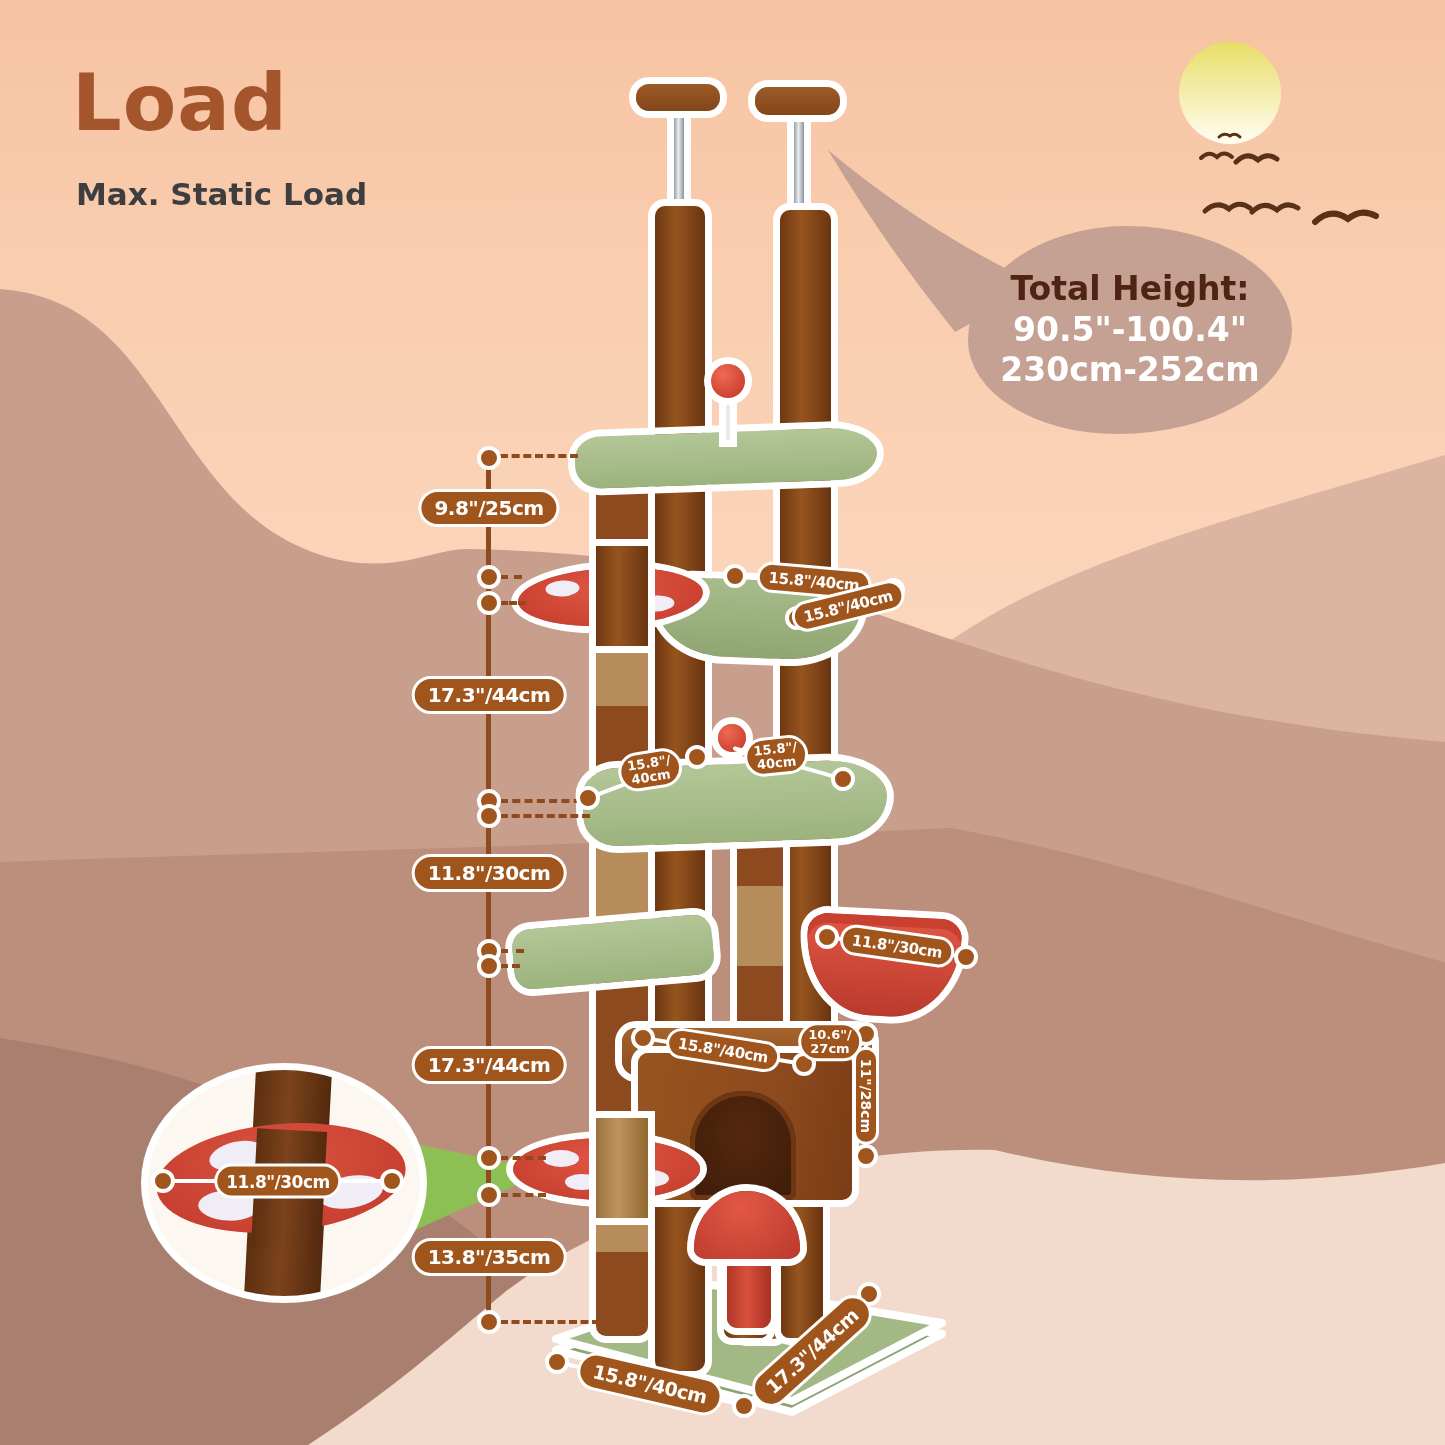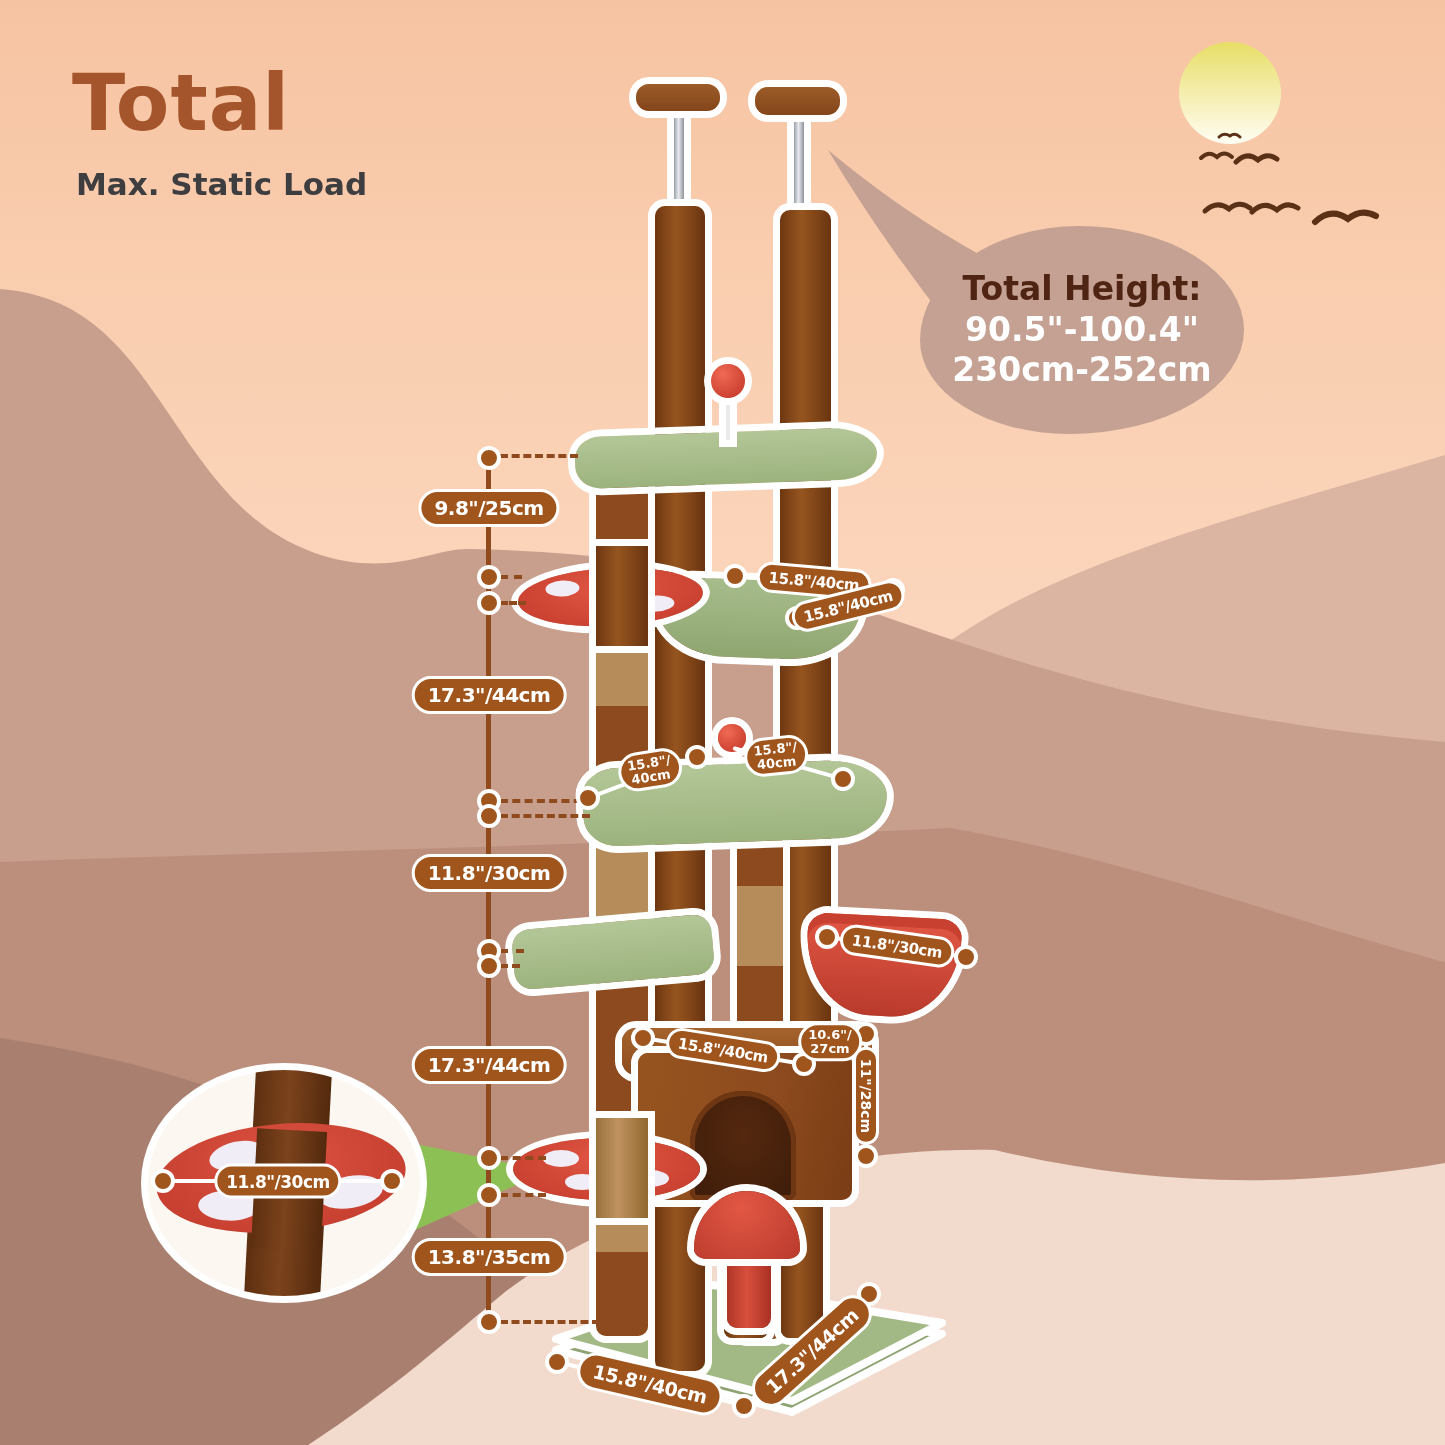--- a/index.html
+++ b/index.html
@@ -57,26 +57,26 @@
     <path fill="#c89e8d" d="M0,289 C75,295 115,335 158,398 C205,467 240,525 312,552 C390,580 430,548 470,549 C620,552 760,575 880,615 C1010,660 1180,720 1445,742 L1445,1445 L0,1445 Z"></path>
     <path fill="#bc8f7c" d="M0,862 C280,852 620,845 950,828 C1120,858 1285,918 1447,963 L1445,1445 L0,1445 Z"></path>
     <path fill="#a98070" d="M0,1038 C160,1062 300,1108 415,1190 C480,1238 520,1268 545,1300 C480,1350 390,1400 310,1447 L0,1447 Z"></path>
     <path fill="#f2dacc" d="M995,1150 C1140,1185 1290,1190 1445,1163 L1445,1447 L305,1447 C390,1392 450,1338 505,1292 C580,1235 700,1185 830,1163 C885,1153 940,1149 995,1150 Z"></path>
     <path fill="#c5a193" d="M828,150 Q930,235 1040,285 L955,332 Q885,245 828,150 Z"></path>
     <path fill="#8cc054" d="M406,1142 L548,1171 L406,1234 Z"></path>
     <path fill="#8ea372" stroke="#ffffff" stroke-width="8" stroke-linejoin="round" d="M556,1350 L713,1296 L942,1334 L792,1412 Z"></path>
     <path fill="#a2b985" stroke="#ffffff" stroke-width="8" stroke-linejoin="round" d="M556,1339 L713,1285 L942,1323 L792,1401 Z"></path>
   </svg>
 
-  <div class="abs title" style="left:72px;top:58px;z-index:10">Total</div>
-  <div class="abs subtitle" style="left:76px;top:162px;z-index:10">
+  <div class="abs title" style="left:72px;top:58px;z-index:10">Load</div>
+  <div class="abs subtitle" style="left:76px;top:172px;z-index:10">
     <div>Max. Static Load</div>
   </div>
 
-  <div class="abs bubble" style="left:920px;top:226px;width:324px;height:208px;">
+  <div class="abs bubble" style="left:968px;top:226px;width:324px;height:208px;">
     <div class="bh">Total Height:</div>
     <div class="bl">90.5"-100.4"</div>
     <div class="bl">230cm-252cm</div>
   </div>
 
   <div class="abs halo" style="left:148px;top:1070px;width:272px;height:226px;border-radius:50%;background:#fcf7f0;overflow:hidden;z-index:20;">
     <div class="abs" style="left:102px;top:-6px;width:76px;height:240px;background:linear-gradient(90deg,#5d2f10,#7c431c 45%,#53290d);transform:rotate(3deg);"></div>
     <div class="abs" style="left:8px;top:54px;width:250px;height:108px;border-radius:50%;background:radial-gradient(ellipse at 50% 35%,#dd5342,#bf392a);transform:rotate(-5deg);">
       <div class="spot" style="left:55px;top:14px;width:56px;height:28px;transform:rotate(-8deg);"></div>
       <div class="spot" style="left:40px;top:62px;width:62px;height:30px;transform:rotate(6deg);"></div>

